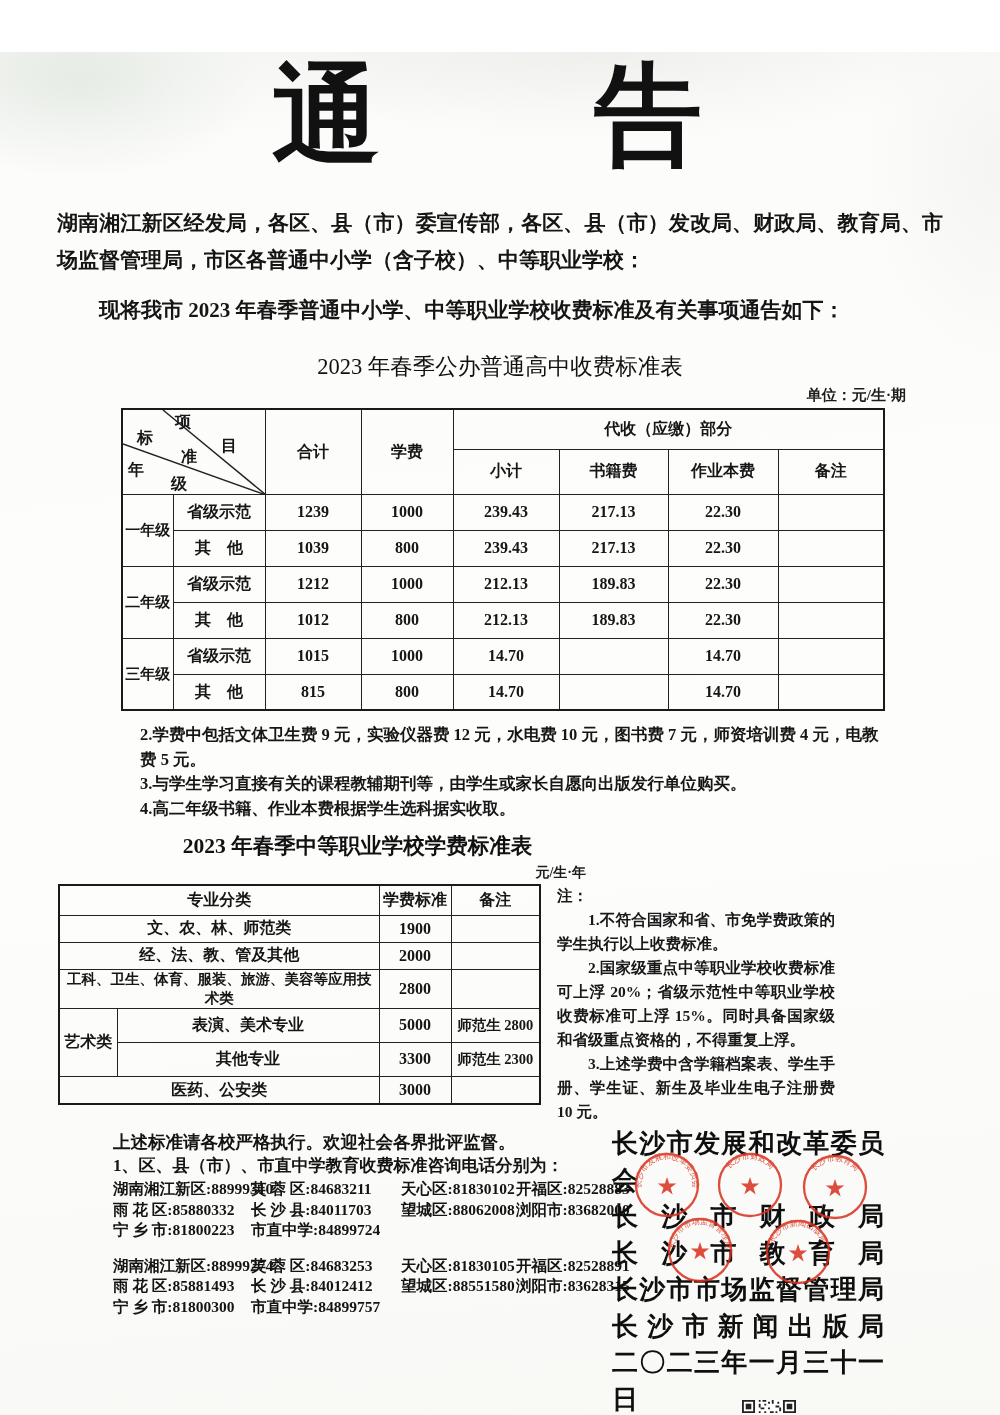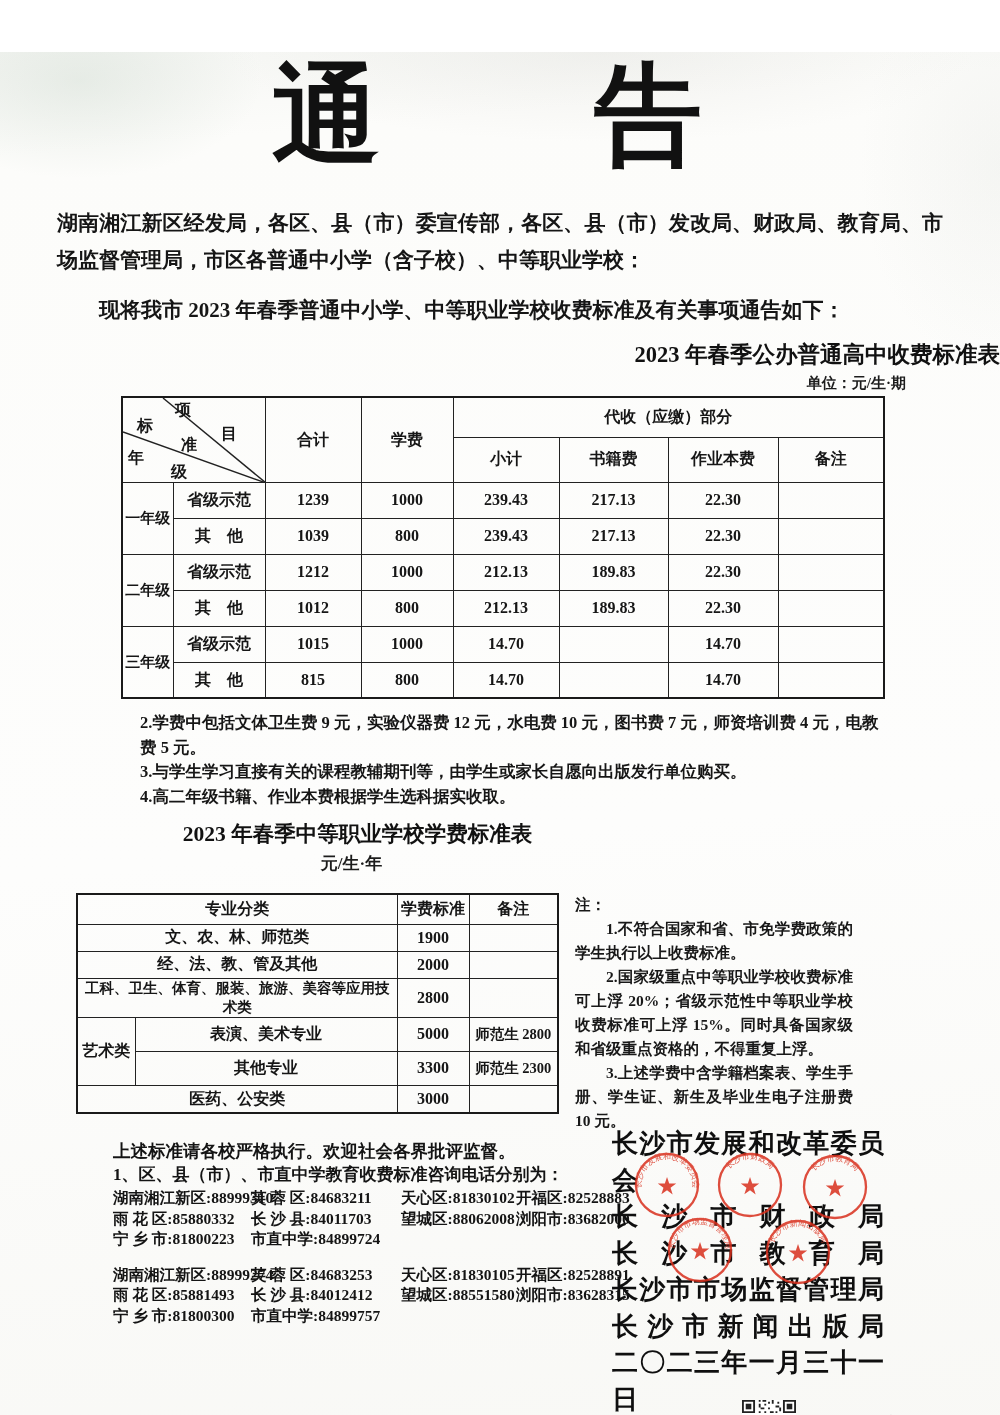--- a/index.html
+++ b/index.html
@@ -13,39 +13,39 @@
           radial-gradient(200px 300px at 100% 8%, rgba(210,214,208,.18), rgba(0,0,0,0) 70%),
           linear-gradient(175deg,#f5f6f3 0%,#fcfcfa 7%,#fdfdfc 55%,#f8f8f5 100%);}
   
   .doc-title{display:flex;justify-content:space-between;width:430px;margin:52px 0 0 272px;
              font-size:108px;font-weight:700;line-height:1.18;color:#111;}
   
   .intro{margin:26px 57px 0 57px;font-size:21px;font-weight:700;line-height:37px;
          text-align:justify;color:#151515;}
   .intro.indent{margin-top:13px;text-indent:2em;}
   
-  .t1-title{margin-top:10px;text-align:right;font-size:22.5px;font-weight:700;color:#111;}
+  .t1-title{margin-top:22px;text-align:center;font-size:22.5px;font-weight:400;color:#111;}
   .t1-unit{width:870px;text-align:right;font-size:15px;font-weight:700;margin-top:4px;margin-left:36px;}
   
   table{border-collapse:collapse;}
   .tbl1{margin:3px 0 0 121px;width:762px;table-layout:fixed;}
   .tbl1 td,.tbl1 th{border:1.4px solid #222;padding:0;text-align:center;vertical-align:middle;
         font-weight:700;font-size:16px;color:#161616;}
   .tbl1{border:2.4px solid #1a1a1a;}
   .corner-cell{position:relative;padding:0;}
   .corner-cell svg{position:absolute;left:0;top:0;}
   .corner-lbl{position:absolute;font-size:16px;font-weight:700;}
   
   .notes1{margin:12px 0 0 140px;width:750px;font-size:16.5px;font-weight:700;line-height:24.5px;color:#161616;}
   
   .t2-head{margin:10px 0 0 117px;width:481px;}
   .t2-title{text-align:center;font-size:21.5px;font-weight:700;color:#111;}
-  .t2-unit{text-align:center;font-size:17px;font-weight:700;margin:4px 12px 18px 0;}
+  .t2-unit{text-align:right;font-size:14px;font-weight:700;margin:4px 12px 2px 0;}
   .t2-row{display:flex;align-items:flex-start;}
-  .tbl2{margin-left:76px;width:481px;table-layout:fixed;border:2.2px solid #1a1a1a;}
+  .tbl2{margin-left:58px;width:481px;table-layout:fixed;border:2.2px solid #1a1a1a;}
   .tbl2 td,.tbl2 th{border:1.3px solid #222;padding:0;text-align:center;vertical-align:middle;
         font-weight:700;font-size:16px;color:#161616;}
   .notes2{margin-left:16px;width:278px;font-size:15.5px;font-weight:700;line-height:24px;
           text-align:justify;color:#181818;}
   .notes2 .n2-item{text-indent:2em;}
   
   .footer-left{margin:6px 0 0 113px;width:525px;font-weight:700;color:#141414;}
   .supervision{font-size:17.5px;line-height:24px;}
   .ph-heading{font-size:17px;line-height:23px;}
   .ph-grid{display:grid;grid-template-columns:138px 150px 115px 122px;

